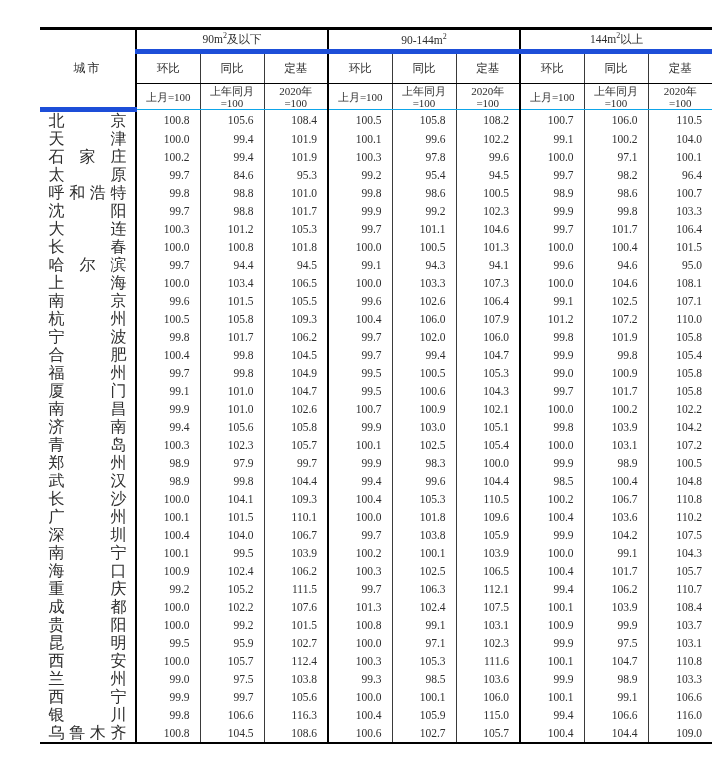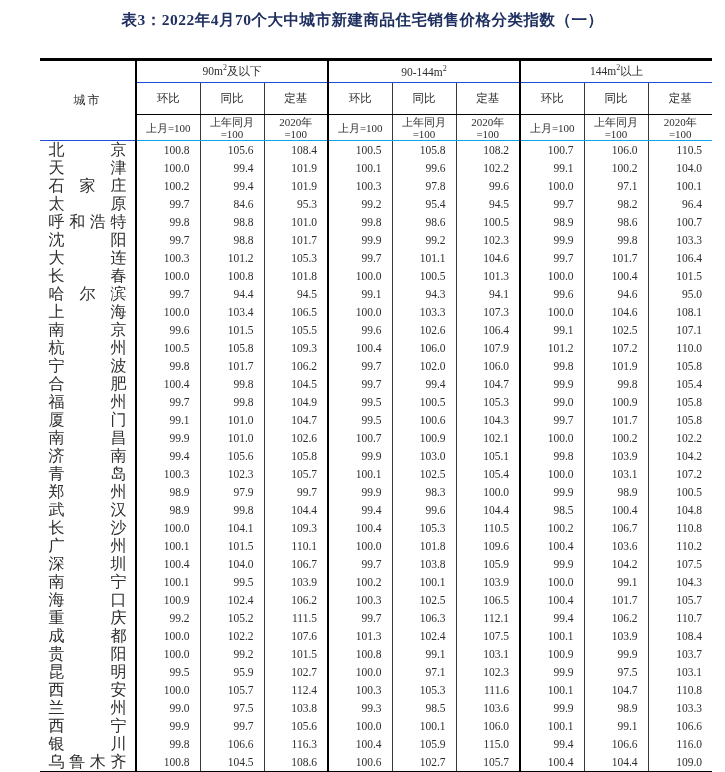--- a/index.html
+++ b/index.html
@@ -18,41 +18,40 @@
     border-top:3px solid #000000; border-bottom:2px solid #000000;
   }
   col.c-city { width:96px; }
   col.c-val  { width:64px; }
   th, td { padding:0; font-weight:normal; color:#2e2e2e; }
   
   .vl-thin  { border-left:1px solid #3a3a3a; }
   .vl-thick { border-left:2px solid #000000; }
   
   thead th { text-align:center; font-size:11.5px; }
-  tr.grp-row th { height:23px; border-bottom:1px solid #1d4ed8;margin-top:28px; }
+  tr.grp-row th { height:23px; border-bottom:5px solid #1d4ed8;margin-top:28px; }
   tr.sub-row th { height:32px; border-bottom:1px solid #000000; }
   tr.base-row th { height:26px; white-space:pre-line; line-height:12px; font-size:11px;
                    border-bottom:1px solid #0ea5e9; }
   th.city-hd { vertical-align:middle; font-size:12px; letter-spacing:2px;
                border-bottom:2px solid #000000; }
   sup.sq { font-size:8px; line-height:0; }
   
   tbody td { height:18px; line-height:18px; font-size:11.5px; }
   td.num { text-align:right; padding-right:10px; font-family:"Liberation Serif",serif; }
   td.city { text-align:center; }
   .city-name {
     display:block; width:78px; margin:0 auto;
     text-align:justify; text-align-last:justify; font-size:16px;
   }
 </style>
 </head>
 <body>
 
 <div class="page">
-  <div class="title">表3：2022年4月70个大中城市新建商品住宅销售价格分类指数（一）</div>
 
   <table class="idx">
     <colgroup>
         <col class="c-city">
         <col class="c-val">
         <col class="c-val">
         <col class="c-val">
         <col class="c-val">
         <col class="c-val">
         <col class="c-val">

